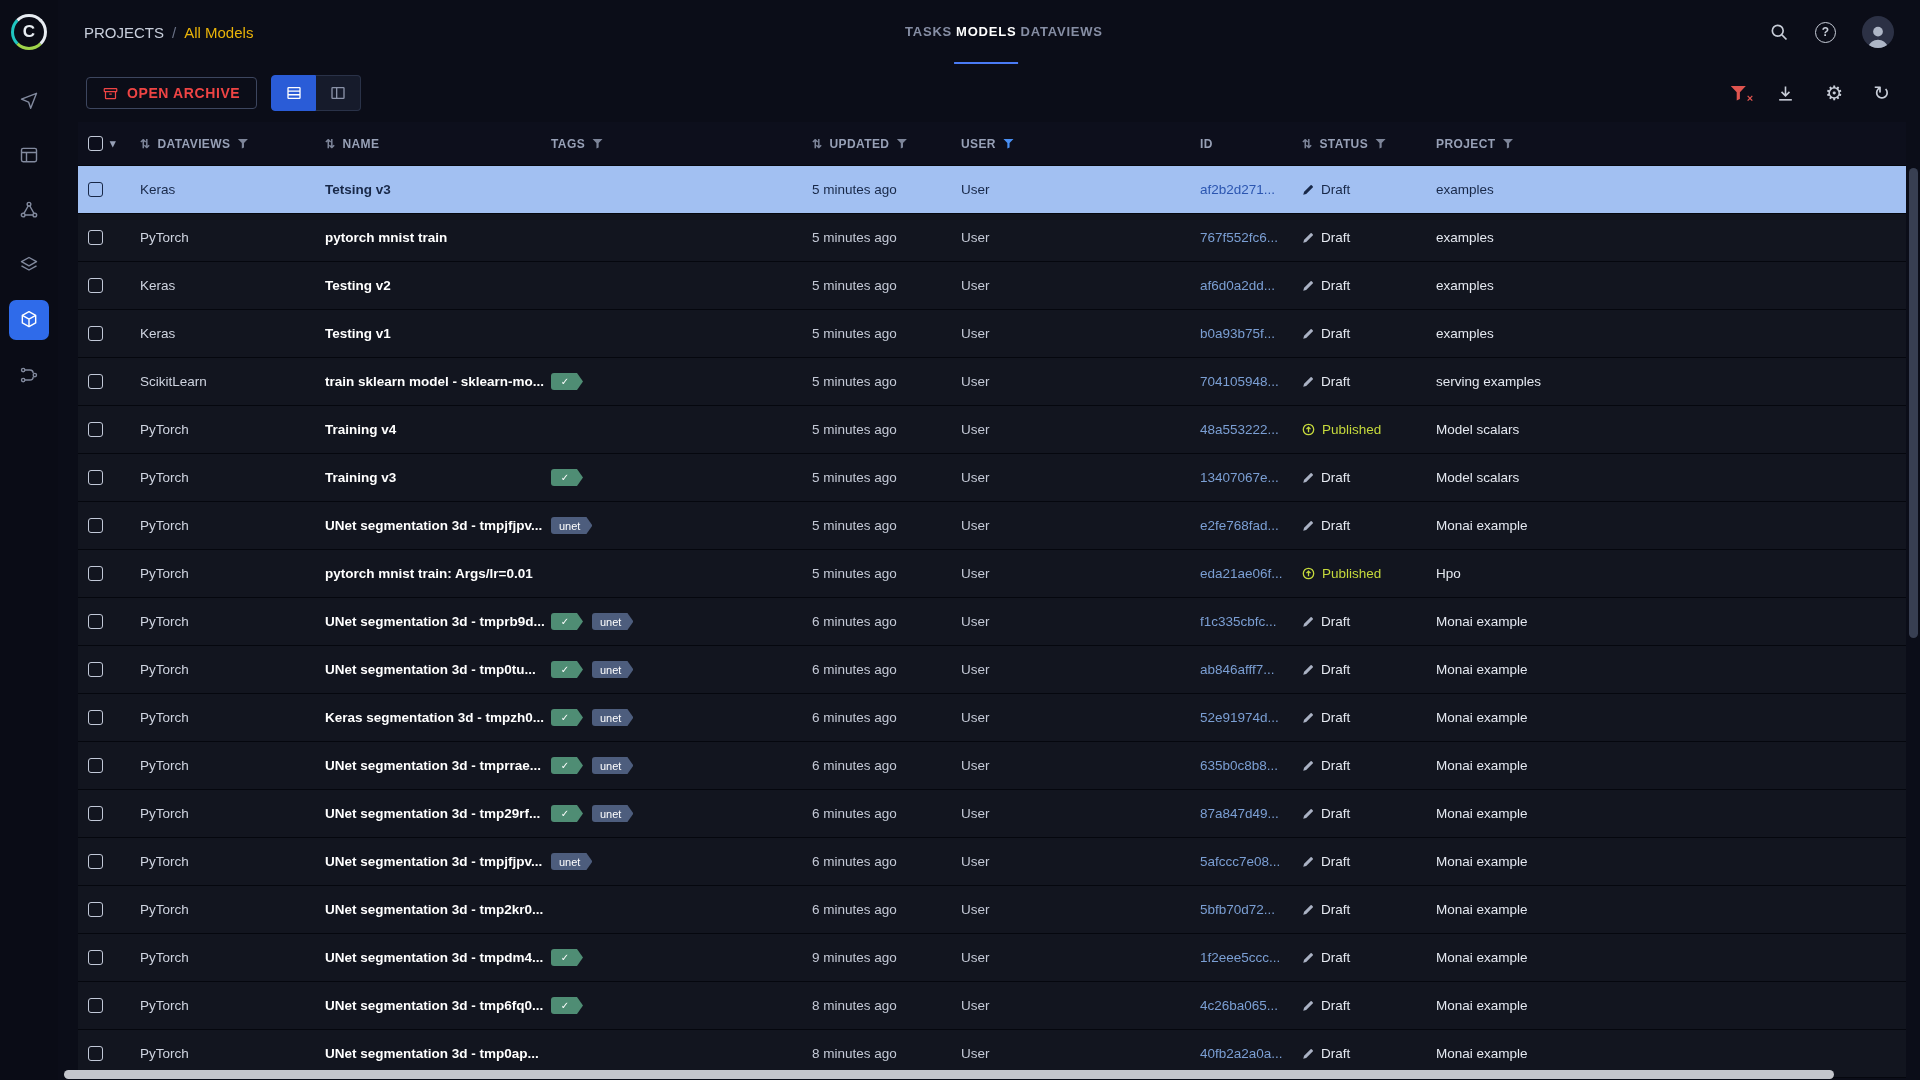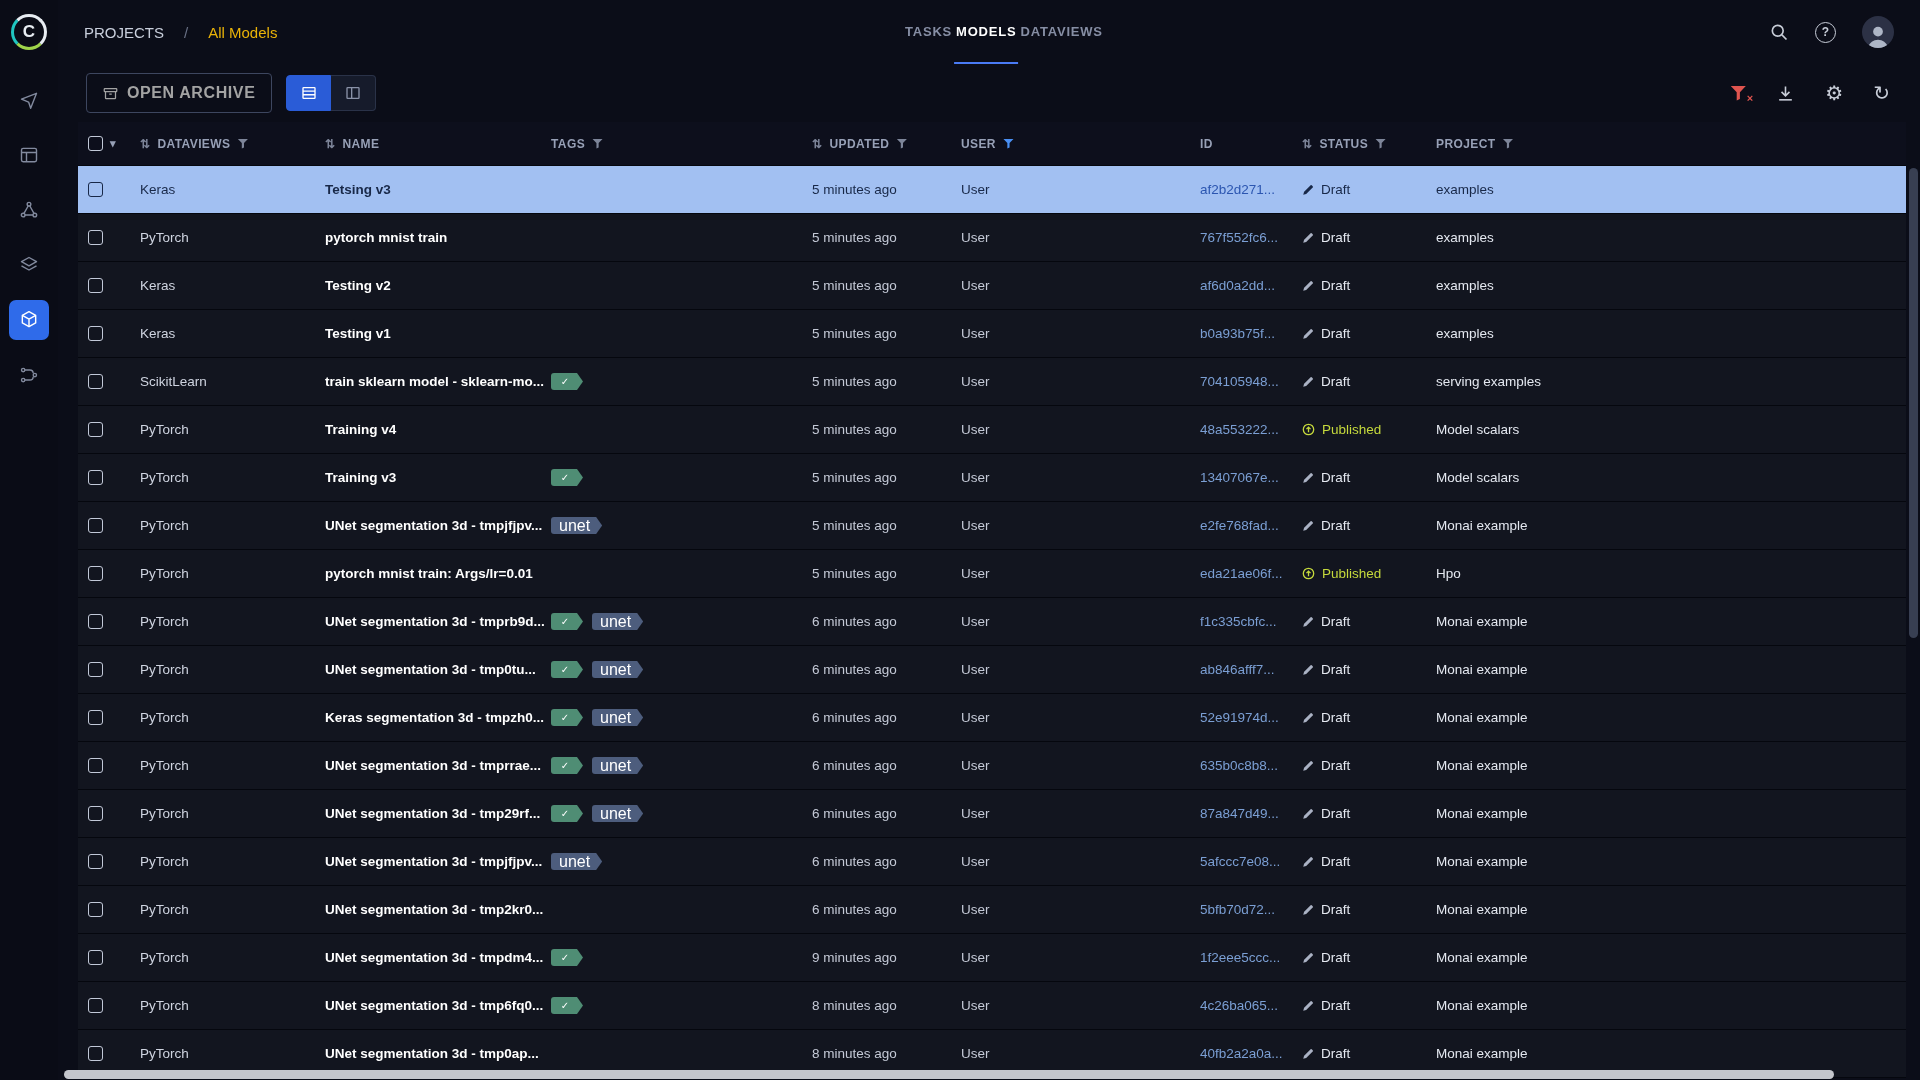--- a/index.html
+++ b/index.html
@@ -16,38 +16,38 @@
   .snav { display:flex; flex-direction:column; align-items:center; margin-top:8px; }
   .snav-item { width:58px; height:55px; display:flex; align-items:center; justify-content:center; color:#828a9e; cursor:pointer; }
   .snav-item.active { color:#fff; }
   .snav-item.active .icon-box { background:#2f6bea; border-radius:7px; }
   .icon-box { width:40px; height:40px; display:flex; align-items:center; justify-content:center; }
 
   
   .main { flex:1; display:flex; flex-direction:column; min-width:0; }
 
   .topbar { height:64px; flex-shrink:0; display:flex; align-items:center; padding:0 26px; position:relative; background:#0b0d18; }
-  .breadcrumb { font-size:15px; display:flex; gap:20px; align-items:center; }
+  .breadcrumb { font-size:15px; display:flex; gap:8px; align-items:center; }
   .crumb-root { color:#c9cfdc; }
   .crumb-sep { color:#6a7186; }
   .crumb-current { color:#eab308; }
   .tabs { position:absolute; left:50.8%; transform:translateX(-50%); top:0; height:64px; display:flex; }
   .tab { display:flex; align-items:center; font-size:13px; letter-spacing:.8px; color:#868ea4; padding:0 2px;
     border-bottom:2px solid transparent; cursor:pointer; font-weight:bold; }
   .tab.active { color:#ffffff; border-bottom-color:#4a7bf5; }
   .topbar-right { margin-left:auto; display:flex; align-items:center; gap:26px; }
   .tb-icon { color:#c8cdd8; display:flex; align-items:center; justify-content:center; cursor:pointer; }
   .help-circle { width:21px; height:21px; border:1.5px solid #c8cdd8; border-radius:50%; font-size:12px; font-weight:bold;
     display:flex; align-items:center; justify-content:center; }
   .avatar { width:32px; height:32px; border-radius:50%; background:#2c3145; overflow:hidden; display:flex; align-items:flex-end; justify-content:center; }
 
   
   .toolbar { height:58px; flex-shrink:0; display:flex; align-items:center; padding:0 28px; gap:14px; }
-  .archive-btn { height:40px; display:flex; align-items:center; gap:9px; padding:0 16px; background:transparent;
-    border:1px solid #3d465f; border-radius:4px; color:#a3a3a3; font-size:16px; letter-spacing:.6px; font-weight:bold;
+  .archive-btn { height:32px; display:flex; align-items:center; gap:9px; padding:0 16px; background:transparent;
+    border:1px solid #3d465f; border-radius:4px; color:#ef4444; font-size:14px; letter-spacing:.6px; font-weight:bold;
     font-family:"Liberation Sans",sans-serif; cursor:pointer; }
   .view-toggle { display:flex; }
   .vt-btn { width:45px; height:36px; display:flex; align-items:center; justify-content:center; background:#161b2b;
     border:1px solid #2a3248; color:#8a92a8; cursor:pointer; }
   .vt-btn.first { border-radius:4px 0 0 4px; }
   .vt-btn.last  { border-radius:0 4px 4px 0; border-left:none; }
   .vt-btn.active { background:#2a5cd7; color:#ffffff; border-color:#2a5cd7; }
   .toolbar-right { margin-left:auto; display:flex; align-items:center; gap:30px; padding-right:2px; }
   .funnel { display:inline-block; width:11px; height:10px; background:#7d8599;
     clip-path:polygon(0 0,100% 0,60% 45%,60% 90%,40% 100%,40% 45%); }
@@ -69,21 +69,21 @@
   .trow { height:48px; background:#12151f; border-bottom:1px solid #05070e; font-size:13.5px; cursor:pointer; }
   .td { display:flex; align-items:center; overflow:hidden; white-space:nowrap; padding-right:10px; }
   .cell-check { padding-left:10px; gap:7px; }
   .checkbox { width:15px; height:15px; border:1.5px solid #c2c9d8; border-radius:3px; flex-shrink:0; display:inline-block; cursor:pointer; }
   .txt.fw  { color:#cfd4e0; }
   .txt.name { color:#ffffff; font-weight:bold; }
   .txt.dim { color:#c4c9d6; }
   span.id  { color:#7b9fd4; }
   .txt.proj { color:#e4e8f0; }
   .tags-cell { gap:9px; }
-  .tag { height:17px; display:inline-flex; align-items:center; justify-content:center; color:#fff; font-size:16px;
+  .tag { height:17px; display:inline-flex; align-items:center; justify-content:center; color:#fff; font-size:11px;
     padding:0 12px 0 8px; clip-path:polygon(0 0,calc(100% - 6px) 0,100% 50%,calc(100% - 6px) 100%,0 100%); border-radius:3px; }
   .tag-check { background:#4f8d74; min-width:32px; font-size:10px; }
   .tag-text { background:#4d5d7d; }
   .status { display:flex; align-items:center; gap:7px; color:#e4e8f0; }
   .status-icon { display:flex; align-items:center; color:#aab2c4; }
   .status.published { color:#c5d93c; }
   .status.published .status-icon { color:#c5d93c; }
 
   .trow.selected { background:#a2c0f2; }
   .trow.selected span { color:#182848 !important; }

